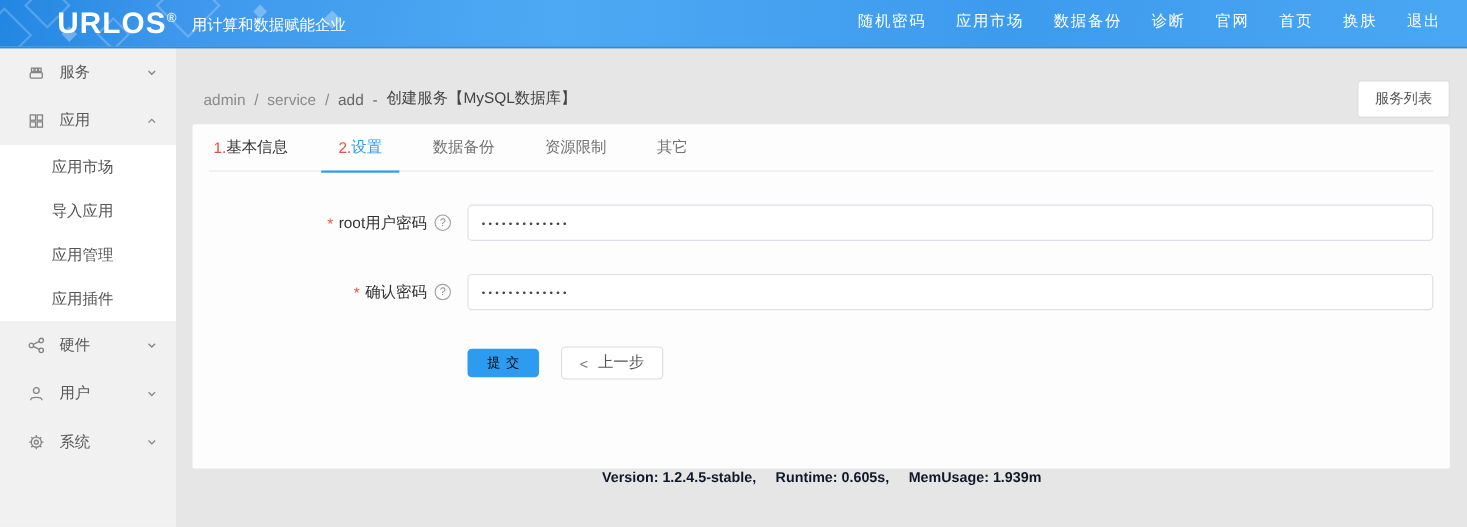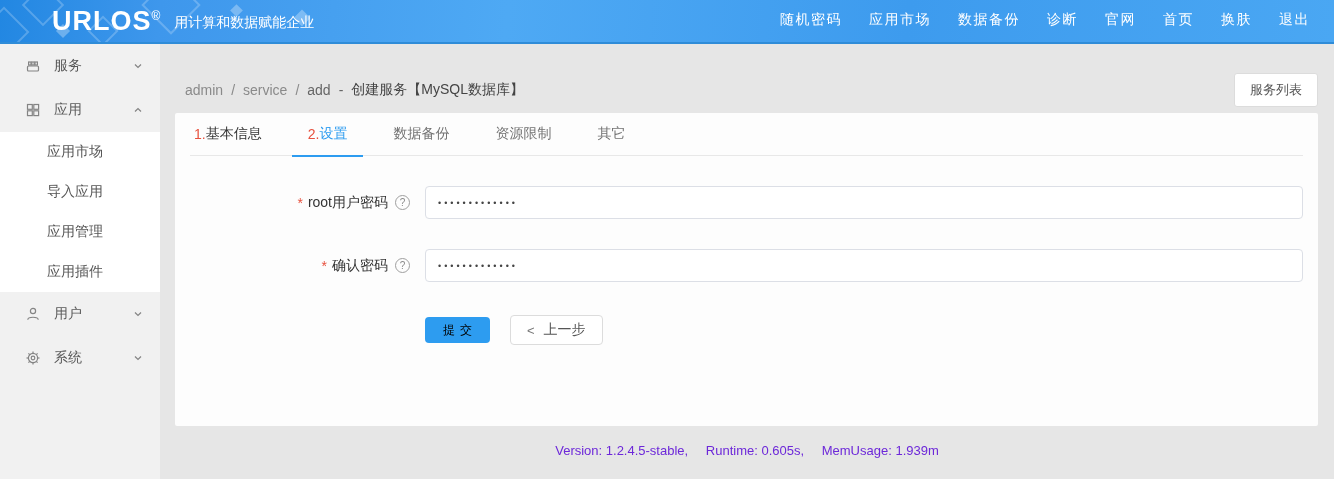--- a/index.html
+++ b/index.html
@@ -53,21 +53,21 @@
   .req { color:#e7513e; margin-right:2px; }
   .help { width:15px; height:15px; border:1px solid #9f9f9f; border-radius:50%; color:#8a8a8a; font-size:10px; line-height:13px; text-align:center; margin-left:4px; flex:none; cursor:pointer; }
   .f-control { flex:1; }
   .f-control input { width:100%; height:33px; border:1px solid #dcdfe6; border-radius:4px; background:#fff; padding:0 12px; font-size:9px; letter-spacing:3px; color:#444; outline:none; }
 
   .btn-row { margin-left:235px; margin-top:33px; display:flex; align-items:center; gap:20px; }
   .btn-submit { background:#2d9cf0; border:none; border-radius:4px; color:#000000; font-size:12px; height:26px; padding:0 13px 0 18px; letter-spacing:5px; cursor:pointer; }
   .btn-prev { background:#fff; border:1px solid #dcdcdc; border-radius:4px; color:#555; font-size:14px; height:30px; padding:0 16px; cursor:pointer; display:flex; align-items:center; gap:9px; }
   .btn-prev .arr { color:#777; font-size:13px; }
 
-  .footer { text-align:center; padding-top:17px; color:#6d28d9; font-size:13px; }
+  .footer { text-align:center; color:#0f172a; font-size:13px;font-weight:bold; }
   .footer .l1 span { margin:0 7px; }
   .footer .l2 { margin-top:7px; }
 </style>
 </head>
 <body>
 
 <div class="header">
   <div class="deco" style="left:-14px; top:14px; width:36px; height:36px;"></div>
   <div class="deco" style="left:28px; top:-10px; width:30px; height:30px;"></div>
   <div class="deco fill" style="left:58px; top:26px; width:10px; height:10px;"></div>
@@ -129,20 +129,37 @@
     </span>
   </div>
 
   <div class="submenu">
     <div class="sub-item">应用市场</div>
     <div class="sub-item">导入应用</div>
     <div class="sub-item">应用管理</div>
     <div class="sub-item">应用插件</div>
   </div>
 
+  <div class="side-item">
+    <span class="ic">
+      <svg class="g" width="16" height="16" viewBox="0 0 16 16">
+          <circle cx="3.5" cy="8" r="2"></circle>
+          <circle cx="12.5" cy="3.5" r="2"></circle>
+          <circle cx="12.5" cy="12.5" r="2"></circle>
+          <line x1="5.3" y1="7.1" x2="10.7" y2="4.4"></line>
+          <line x1="5.3" y1="8.9" x2="10.7" y2="11.6"></line>
+        </svg>
+    </span>
+    <span>硬件</span>
+    <span class="chev">
+      <svg class="g" width="12" height="12" viewBox="0 0 12 12">
+          <polyline points="3,4.5 6,7.5 9,4.5"></polyline>
+        </svg>
+    </span>
+  </div>
 
   <div class="side-item">
     <span class="ic">
       <svg class="g" width="16" height="16" viewBox="0 0 16 16">
           <circle cx="8" cy="5" r="2.6"></circle>
           <path d="M2.8,13.8 C2.8,10.4 13.2,10.4 13.2,13.8"></path>
         </svg>
     </span>
     <span>用户</span>
     <span class="chev">

